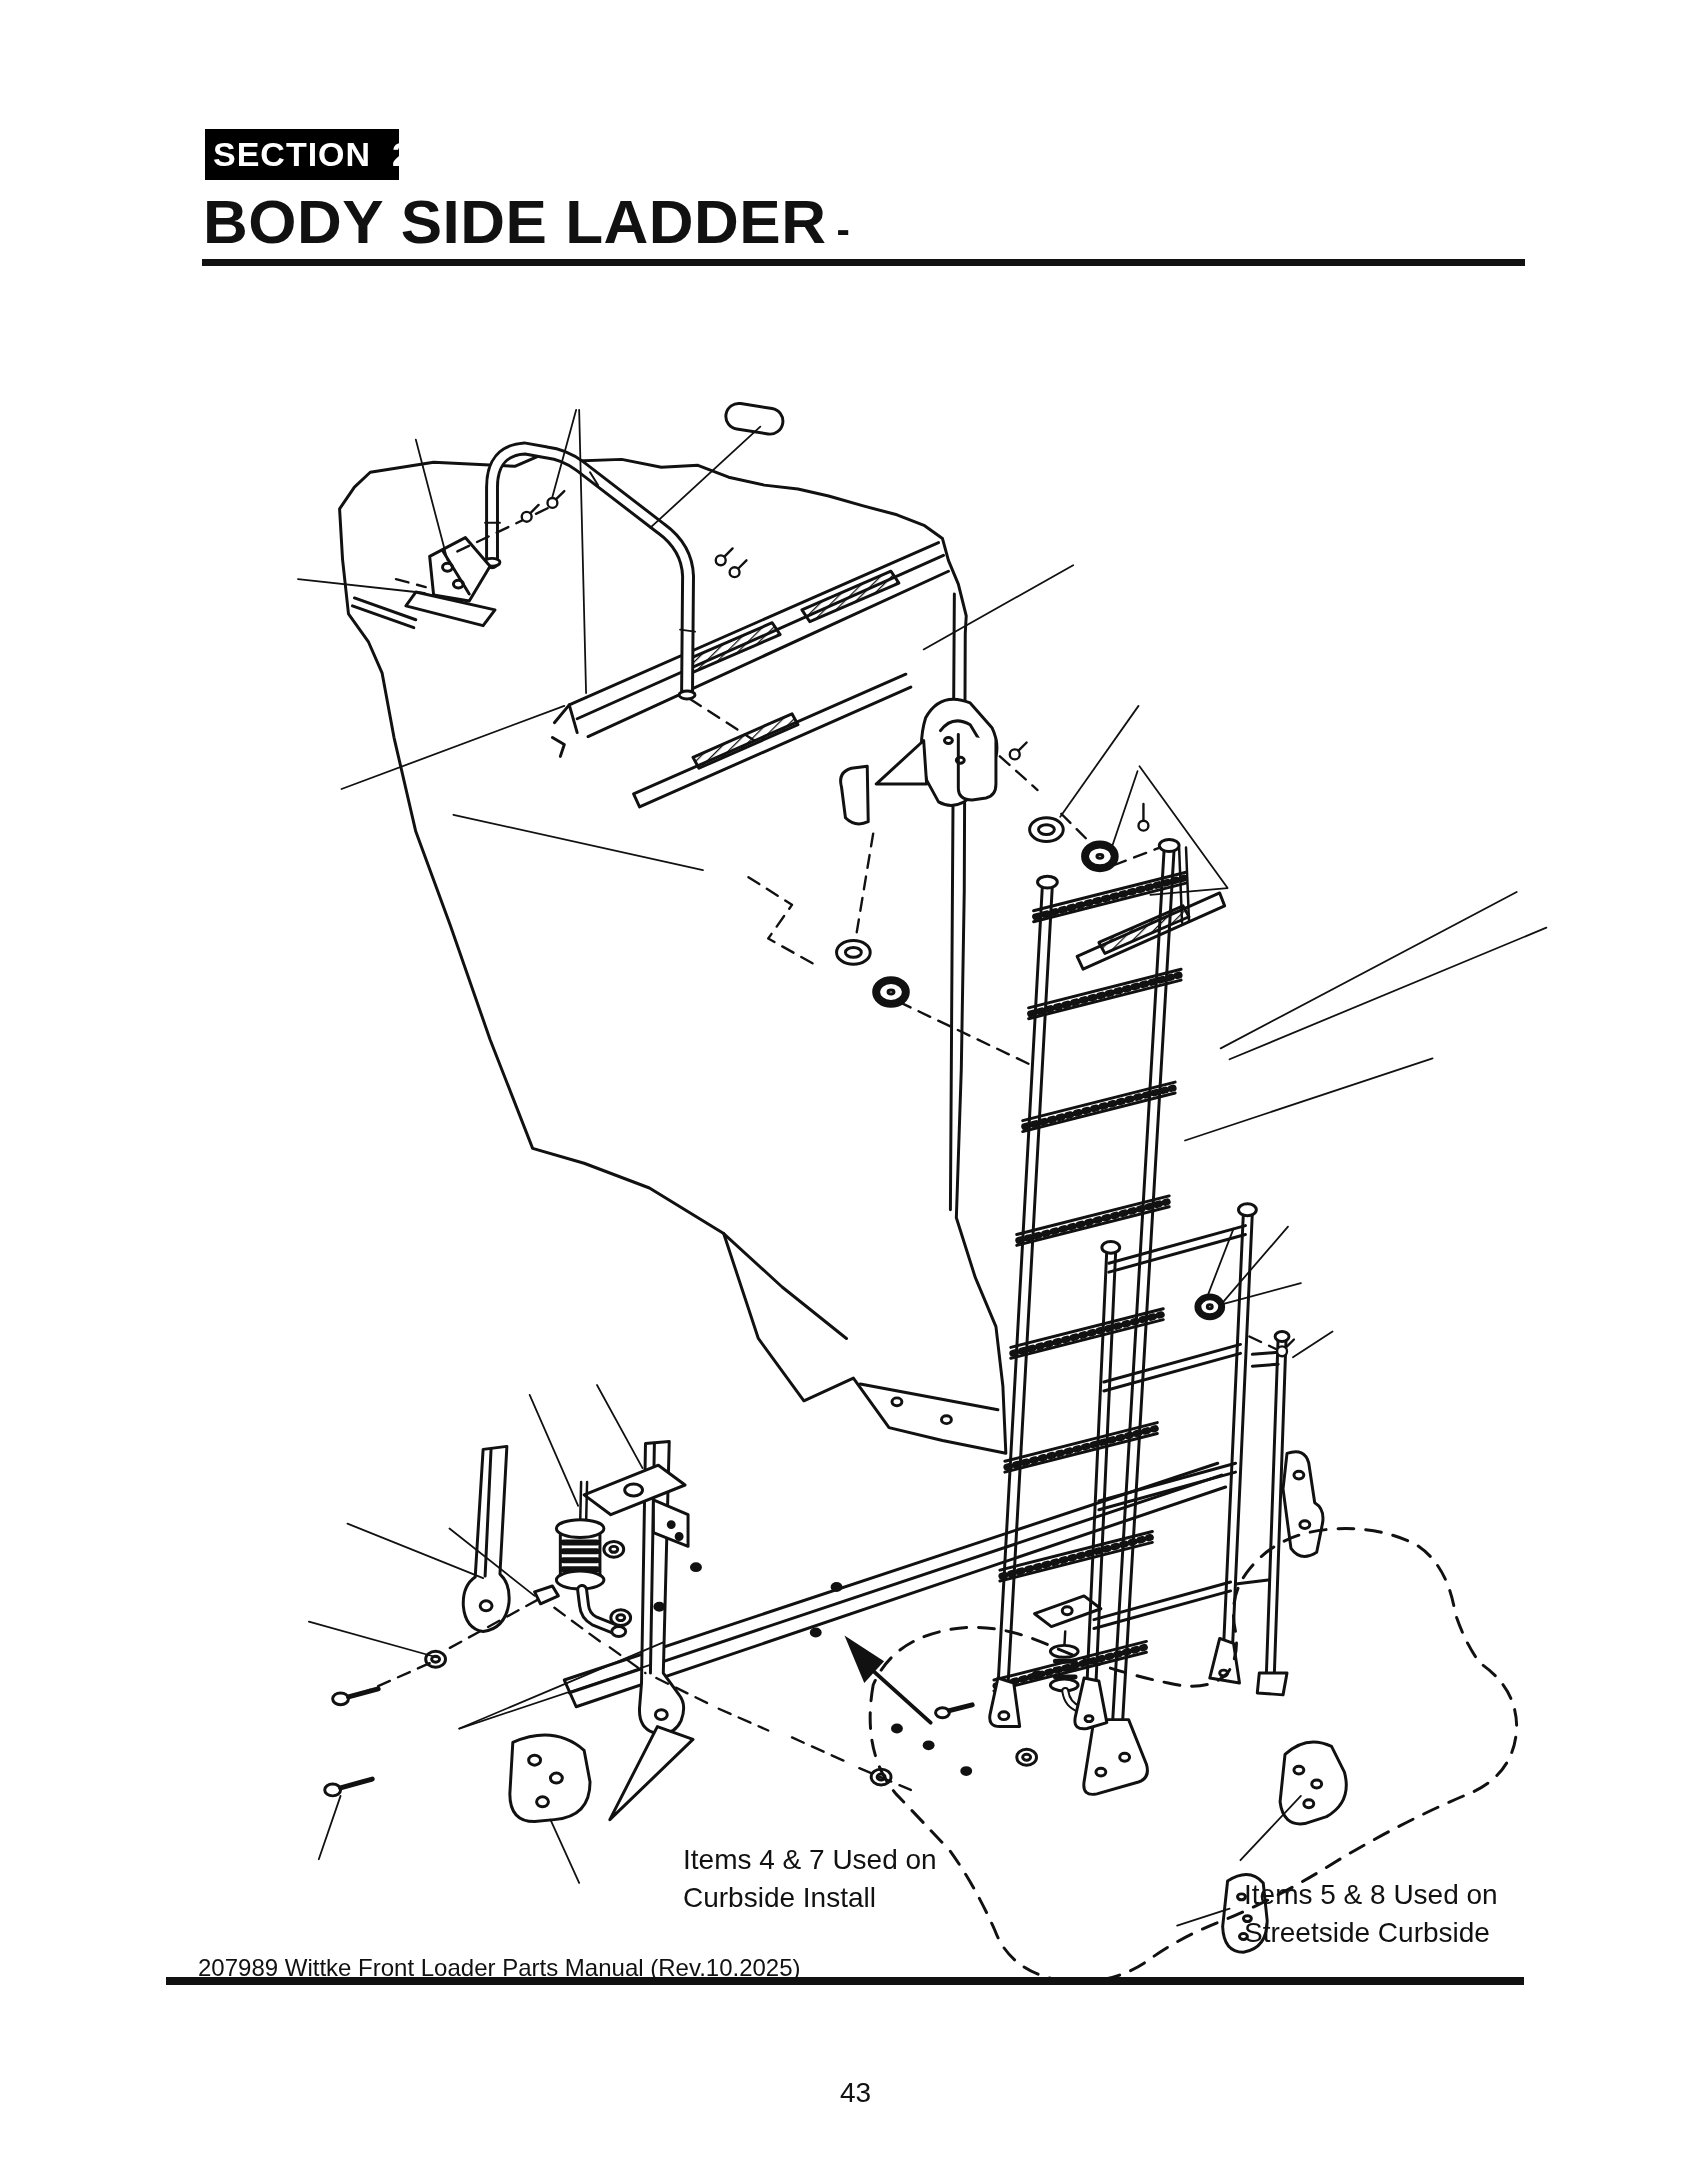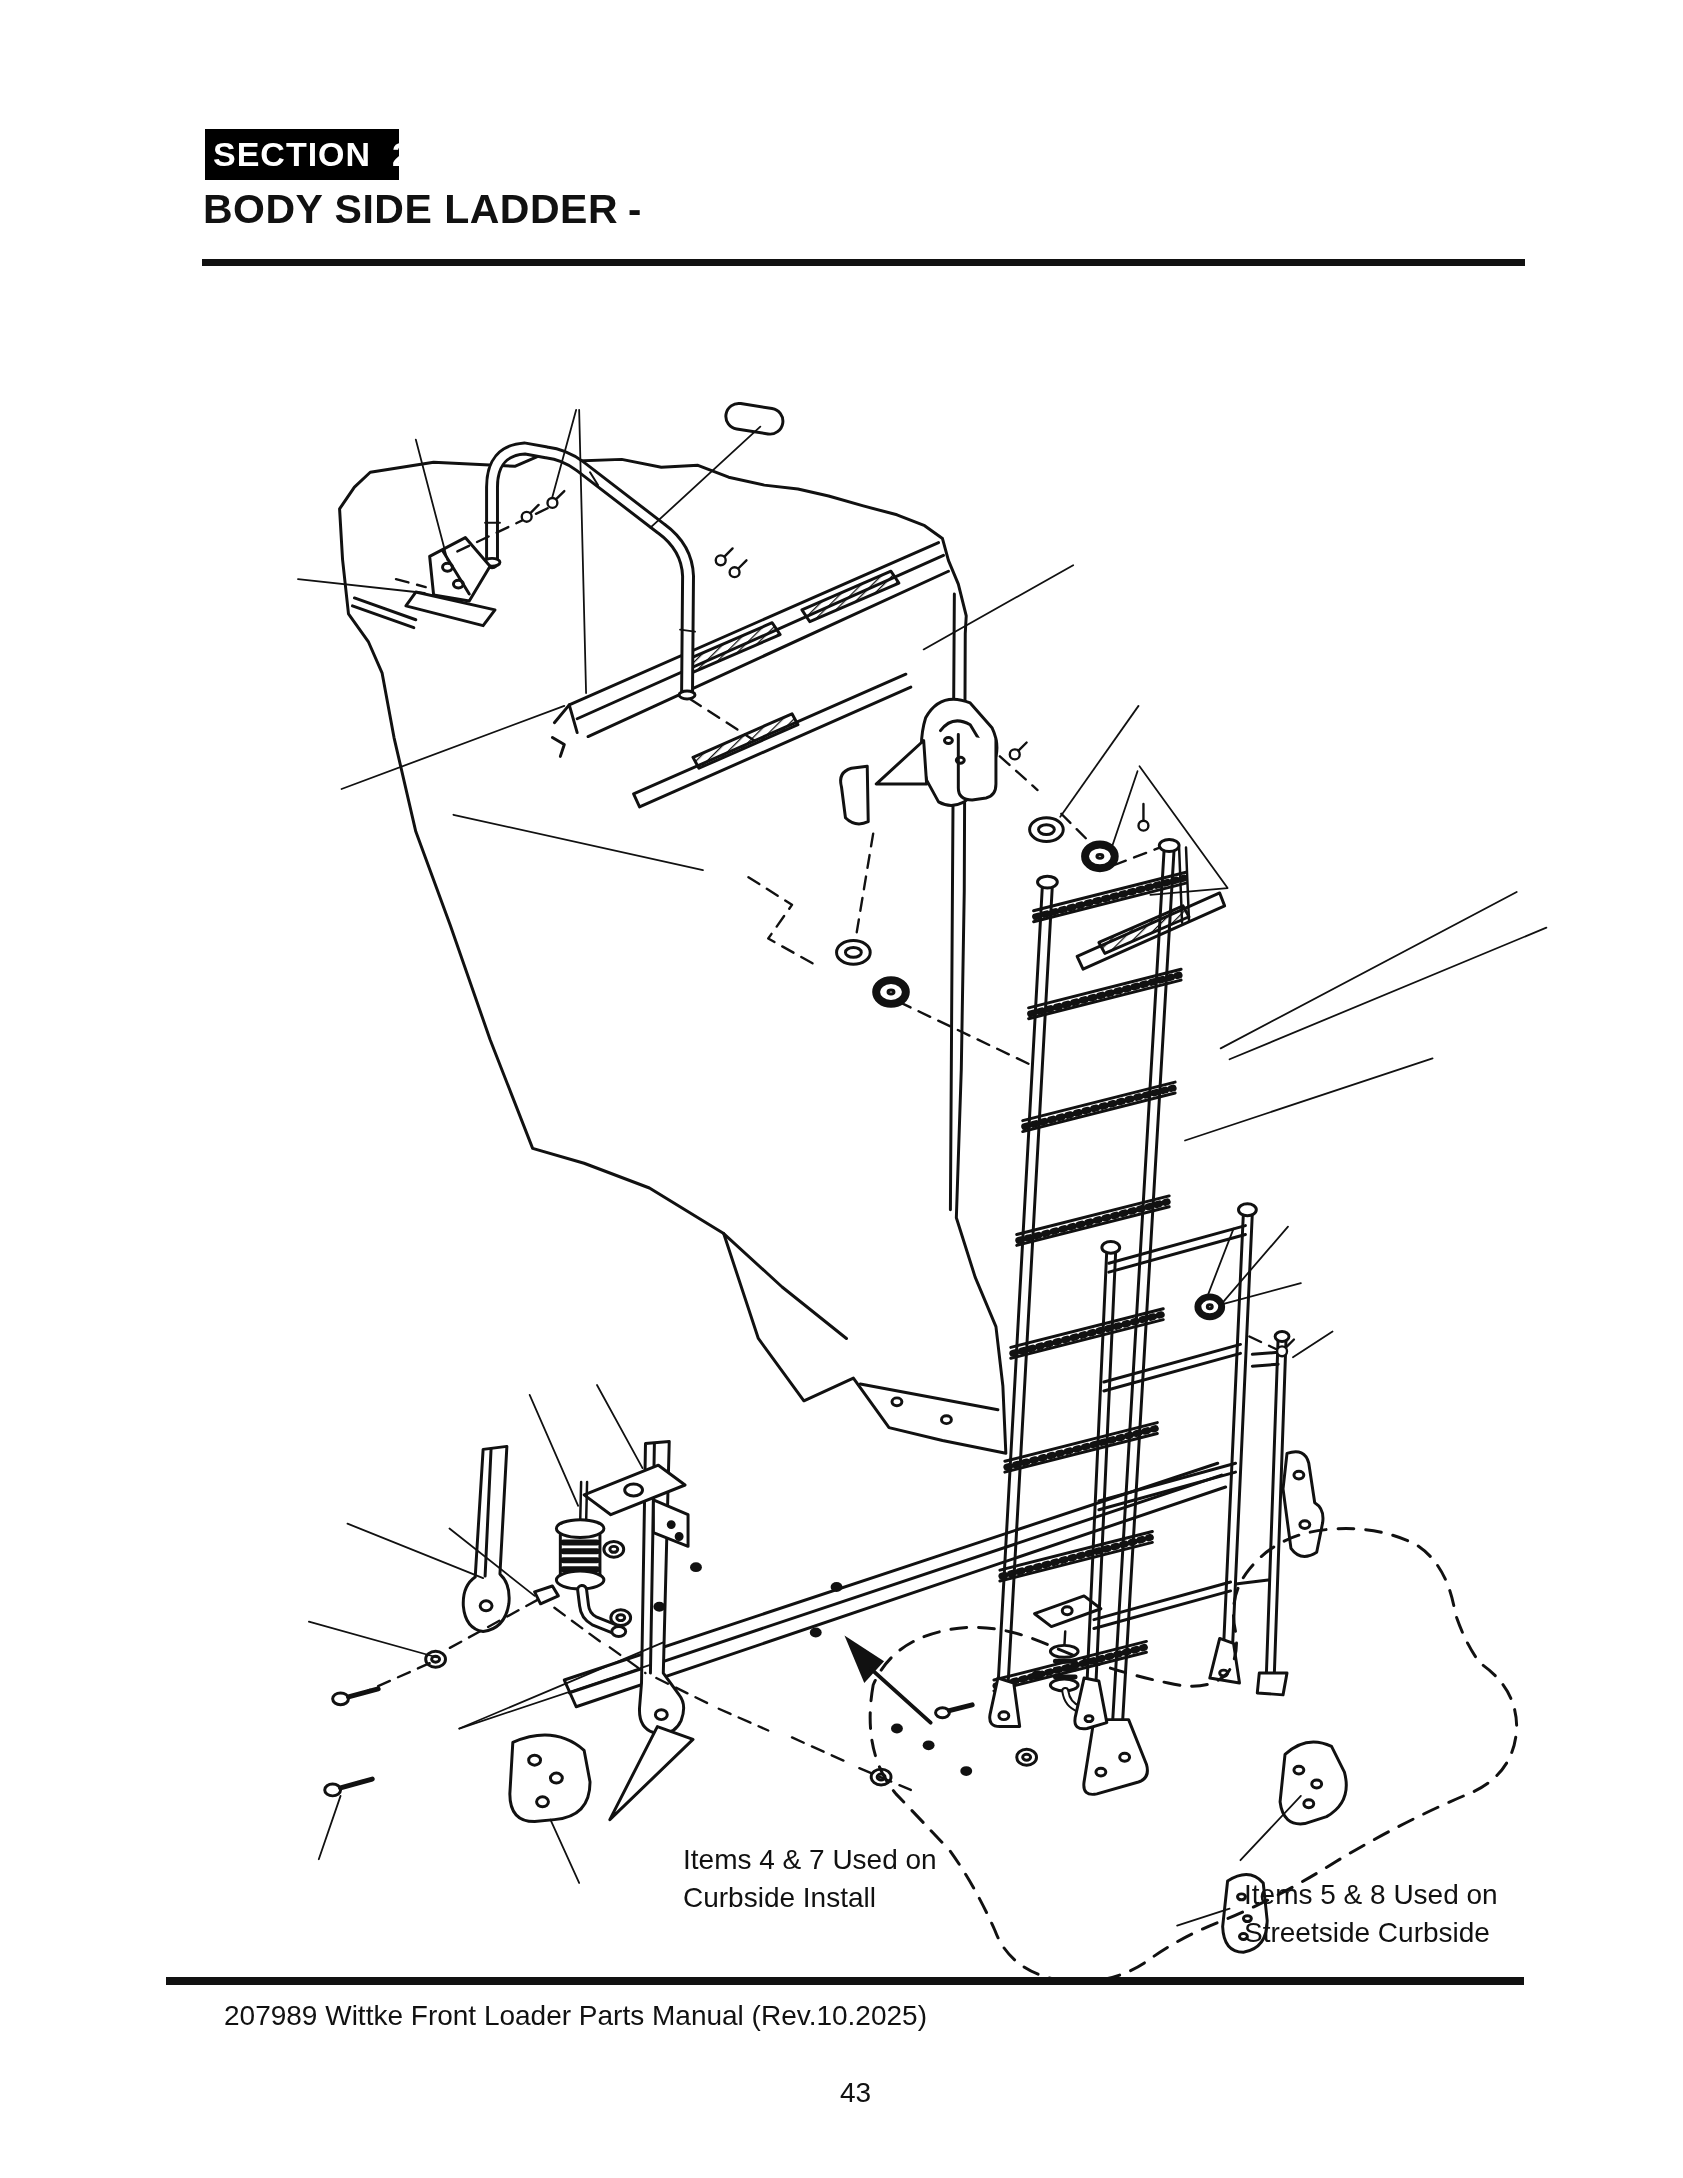--- a/index.html
+++ b/index.html
@@ -10,30 +10,30 @@
   }
   .section-badge{
     position:absolute;left:205px;top:129px;width:194px;height:51px;
     background:#000;color:#fff;font-weight:bold;font-size:34px;
     display:flex;align-items:center;padding-left:8px;box-sizing:border-box;
     letter-spacing:1px;white-space:pre;
   }
   .title-row{
     position:absolute;left:203px;top:186px;display:flex;align-items:baseline;white-space:pre;
   }
-  .title-main{font-size:41px;font-weight:bold;letter-spacing:0.5px;}
+  .title-main{font-size:62px;font-weight:bold;letter-spacing:0.5px;}
   .title-sep{font-size:40px;font-weight:bold;margin:0 10px;}
   .title-sub{font-size:31px;font-weight:bold;}
   .rule{position:absolute;background:#111;}
   .rule-top{left:202px;top:259px;width:1323px;height:7px;}
   .rule-bottom{left:166px;top:1977px;width:1358px;height:8px;}
   .callout{position:absolute;font-size:28px;line-height:38px;color:#111;}
   .callout-curbside{left:683px;top:1841px;}
   .callout-streetside{left:1244px;top:1876px;}
-  .footer-text{position:absolute;left:198px;top:2000px;font-size:28px;margin-left:26px;}
+  .footer-text{position:absolute;left:198px;top:1954px;font-size:24px;}
   .footer-page{position:absolute;left:840px;top:2077px;font-size:28px;}
   svg.diagram{position:absolute;left:0;top:0;}
   svg.diagram *{vector-effect:none;}
 </style>
 </head>
 <body>
 
 <div class="page">
 
   <div class="section-badge">SECTION  2</div>

